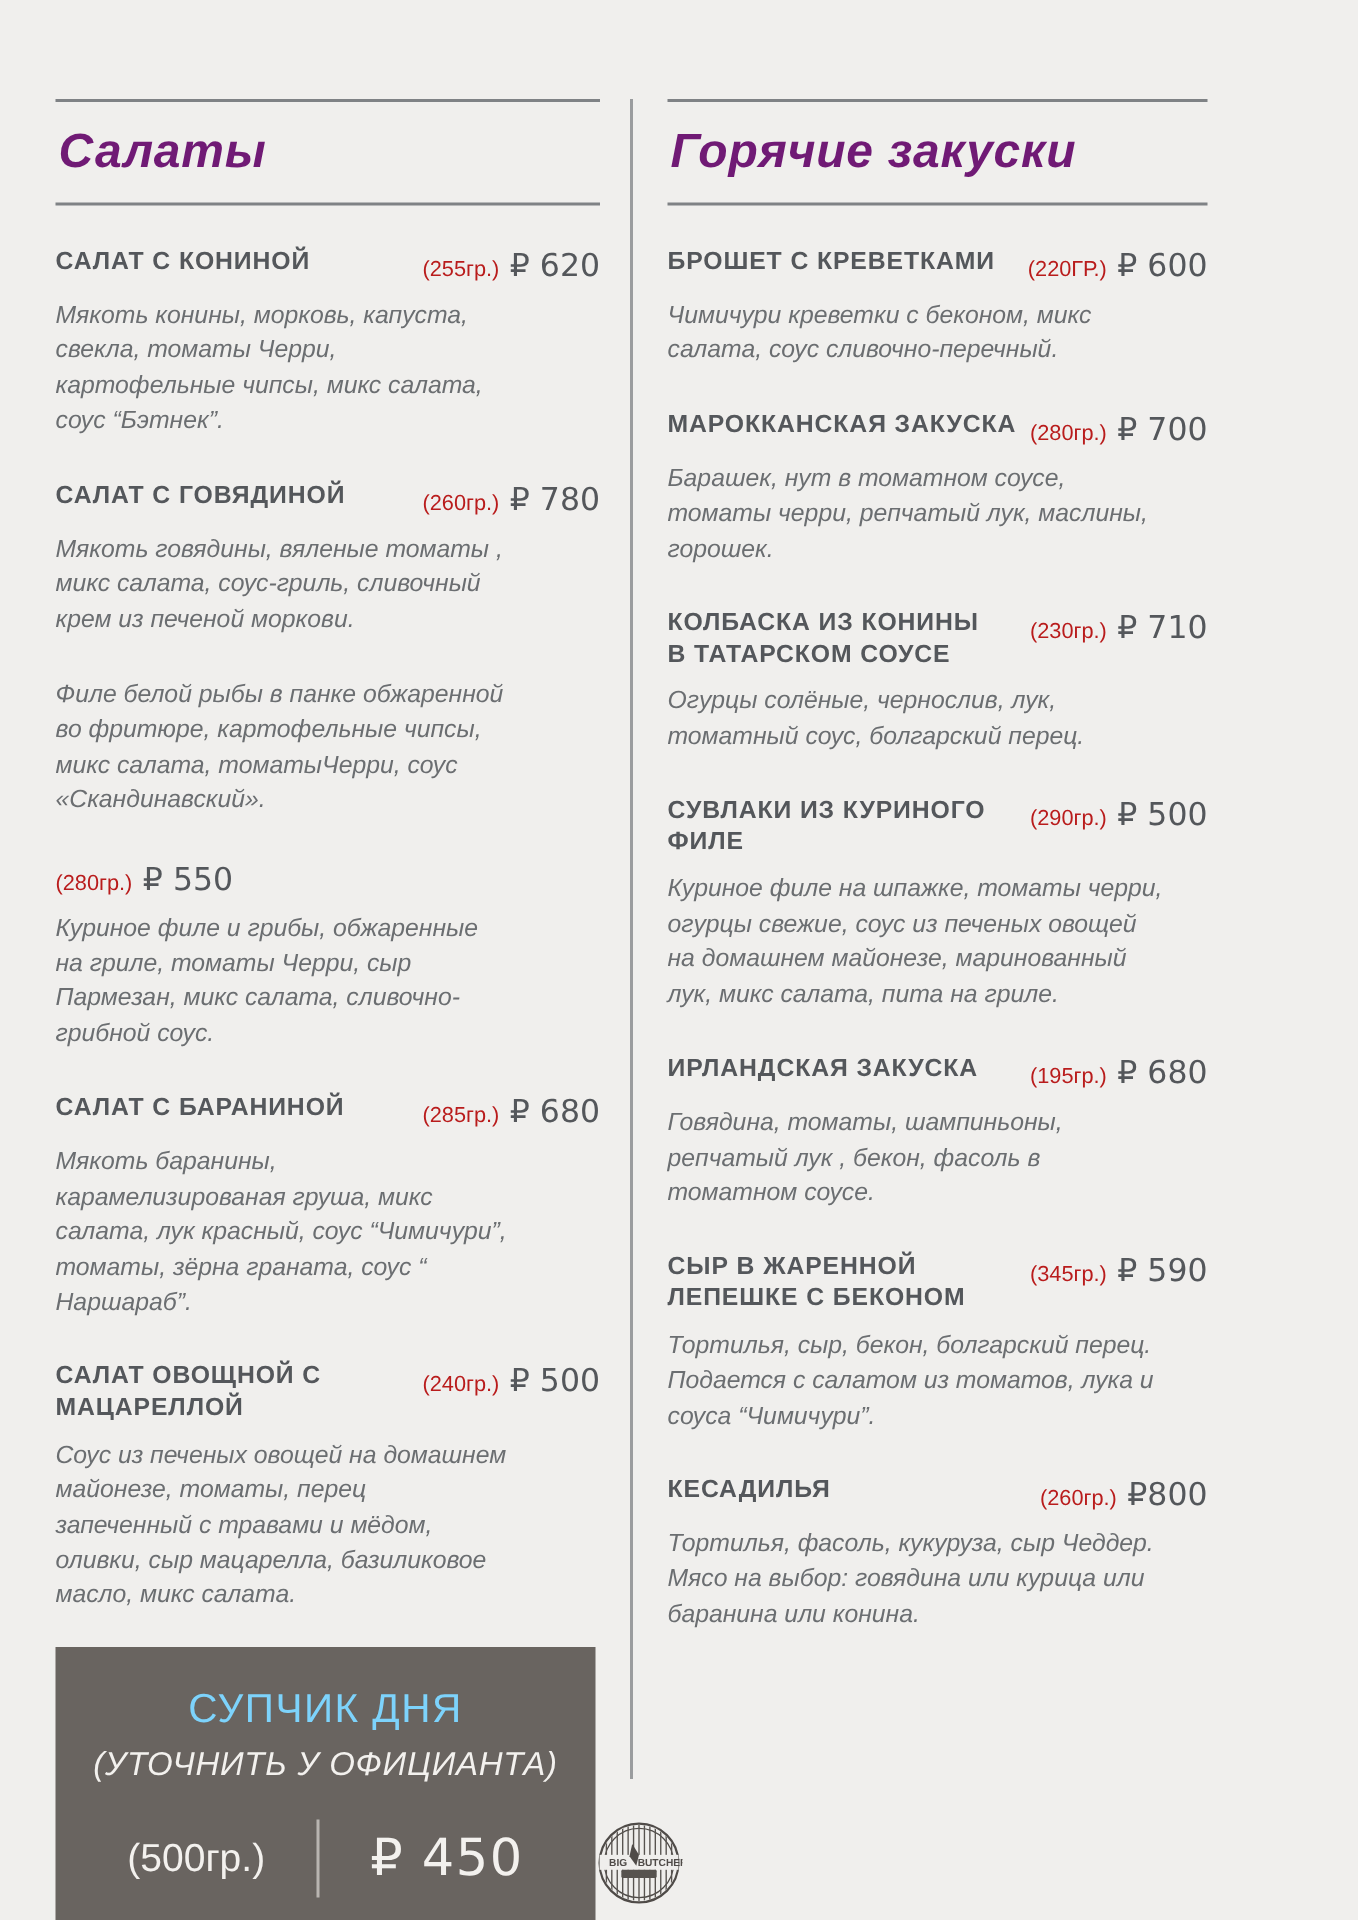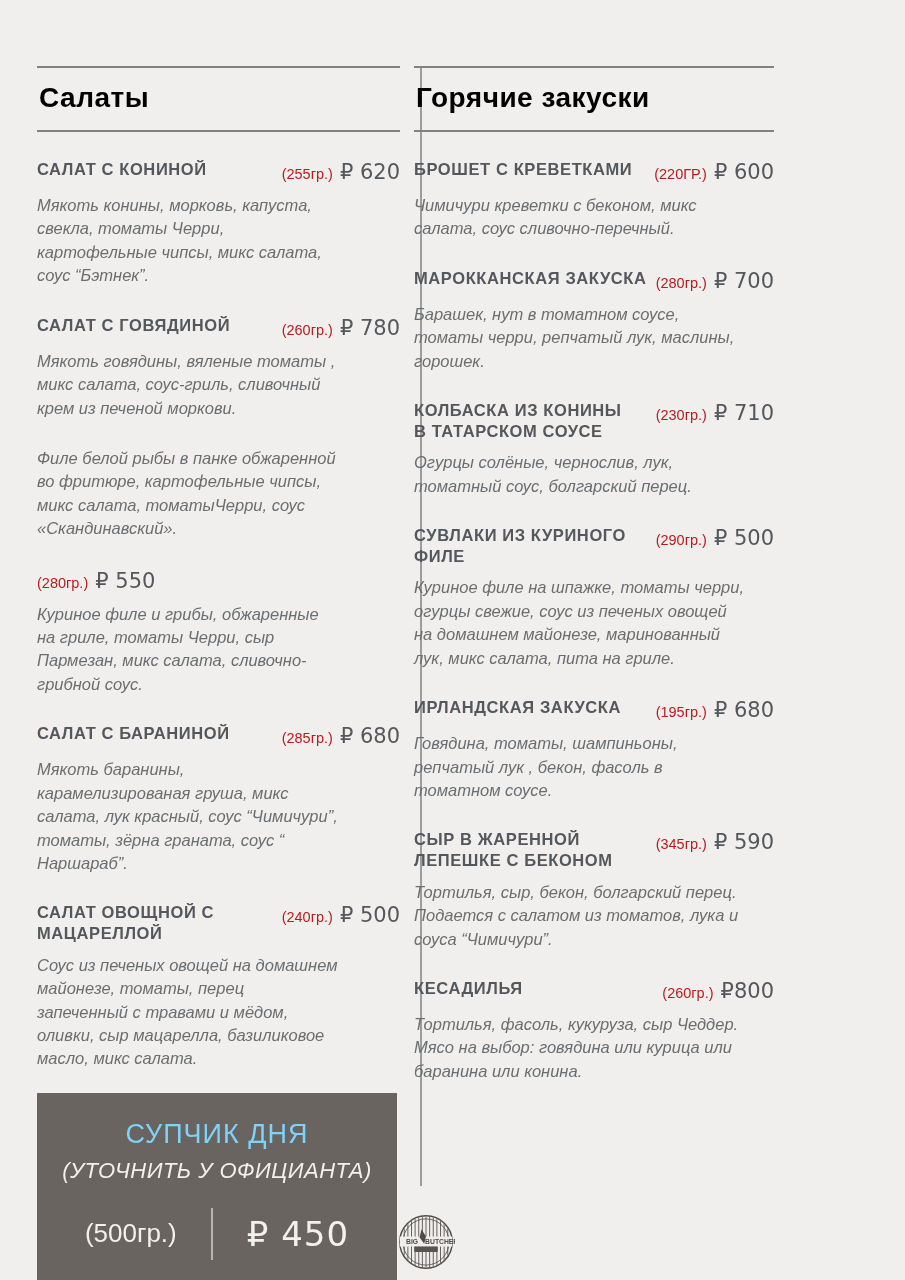--- a/index.html
+++ b/index.html
@@ -14,26 +14,26 @@
     background:#f0efed;
     overflow:hidden;
   }
   .vdivider {
     position:absolute; left:420px; top:66px;
     width:2px; height:1120px;
     background:#9a9c9e;
   }
   .col { position:absolute; top:66px; }
   .col-left  { left:37px;  width:363px; }
-  .col-right { left:414px; width:360px; }
+  .col-right { left:445px; width:360px; }
 
   .rule { height:2px; background:#7f8285; }
   .section-title {
-    font-size:28px; font-weight:bold; 
-    color:#000000; letter-spacing:0.5px;
+    font-size:32px; font-weight:bold; font-style:italic;
+    color:#701a75; letter-spacing:0.5px;
     padding:14px 0 16px 2px;
   }
 
   .item { margin-top:27px; }
   .item-head { display:flex; justify-content:space-between; align-items:flex-start; }
   .item-title {
     flex:1 1 auto;
     font-size:16.5px; font-weight:bold;
     color:#54575b; letter-spacing:0.6px;
     line-height:1.25;

